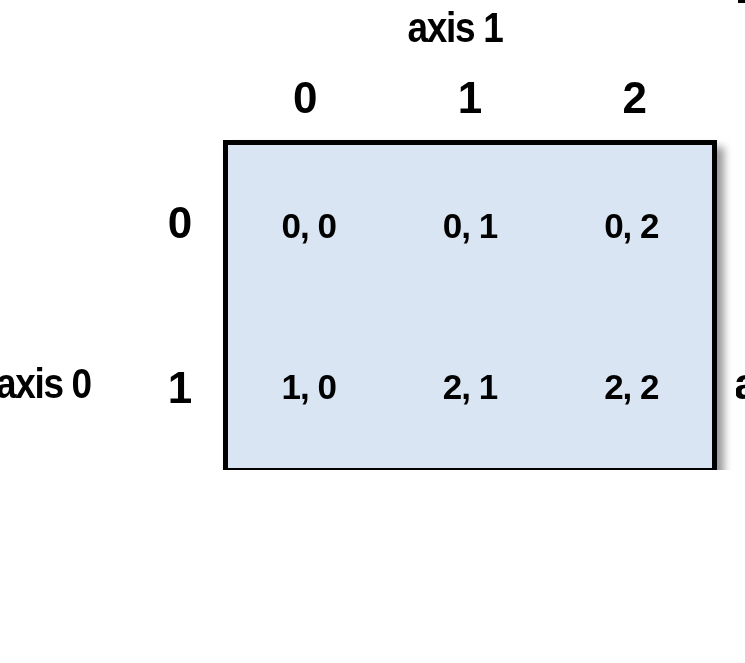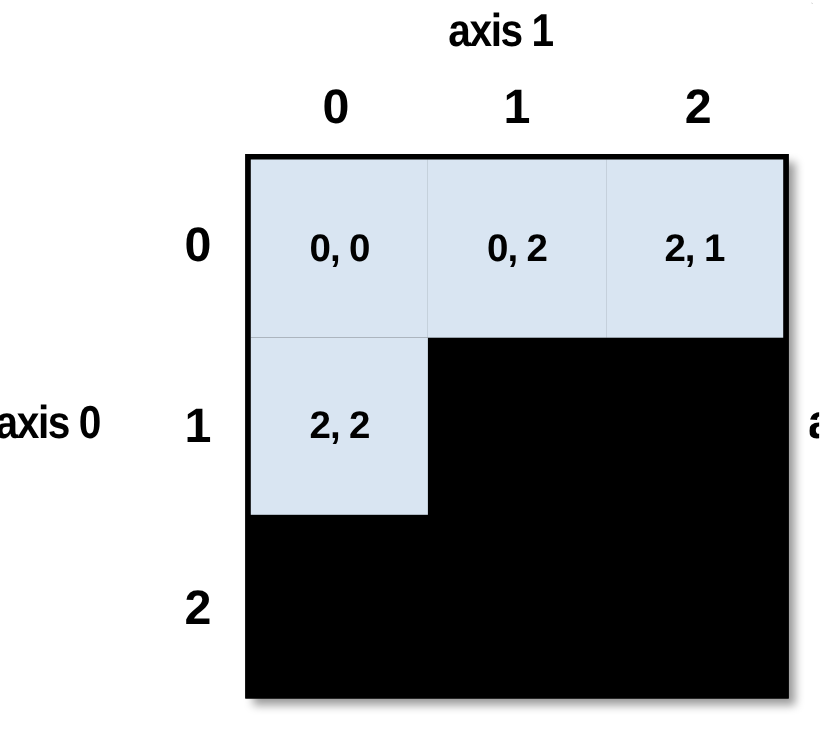--- a/index.html
+++ b/index.html
@@ -10,25 +10,24 @@
   }
   html,body{margin:0;padding:0;}
   body{
     background:#fff;
     font-family:"Liberation Sans", sans-serif;
     -webkit-font-smoothing:antialiased;
   }
   .canvas{
     position:relative;
     width:745px;
-    height:663px;
+    height:470px;
     background:var(--bg);
     overflow:hidden;
     color:var(--text);
-    border-radius:16px;
   }
   
   .axis1{
     position:absolute;
     left:330px; top:2px;
     width:250px; height:52px;
     display:flex; align-items:center; justify-content:center;
     font-size:42px; font-weight:700; letter-spacing:-1.5px;
     transform:scaleX(0.88);
   }
@@ -121,21 +120,23 @@
   <div class="rowheaders">
     <span>0</span>
     <span>1</span>
     <span>2</span>
   </div>
 
   <div class="axis0">axis 0</div>
 
   <div class="grid">
     <div class="cell">0, 0</div>
+    <div class="cell">0, 1</div>
     <div class="cell">0, 2</div>
+    <div class="cell">1, 0</div>
     <div class="cell">2, 1</div>
     <div class="cell">2, 2</div>
   </div>
 
   <div class="partial-right">
     <span>a</span>
   </div>
 
   <div class="corner-mark"></div>
 

